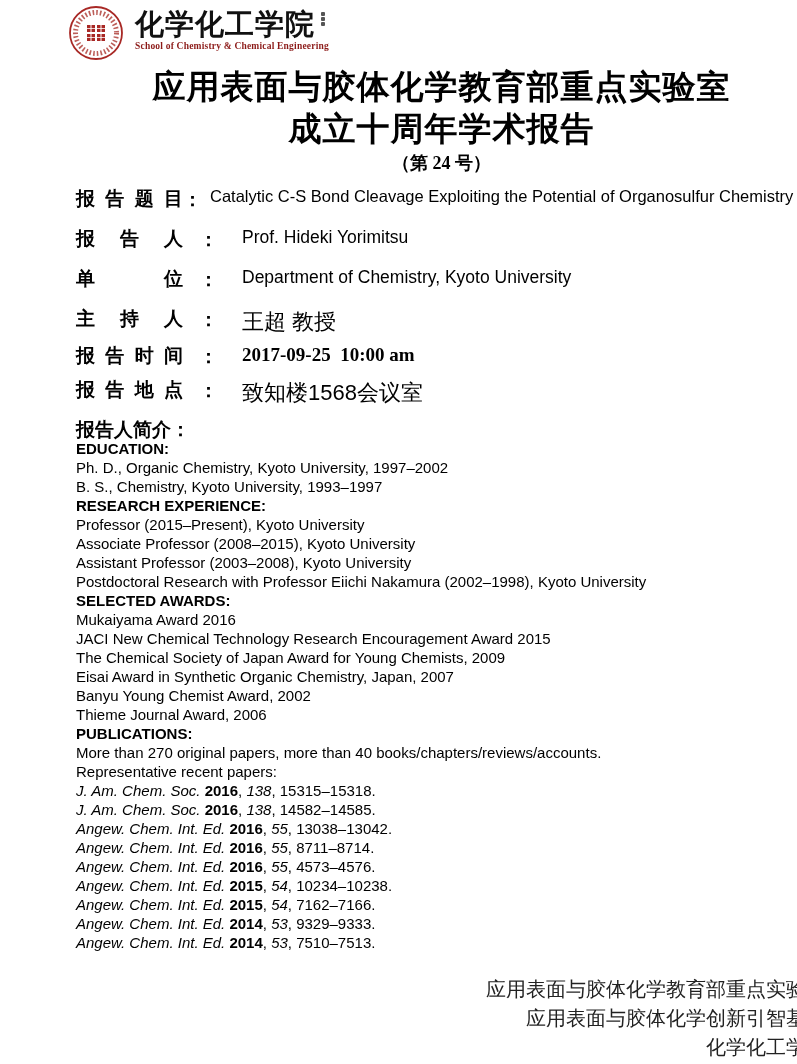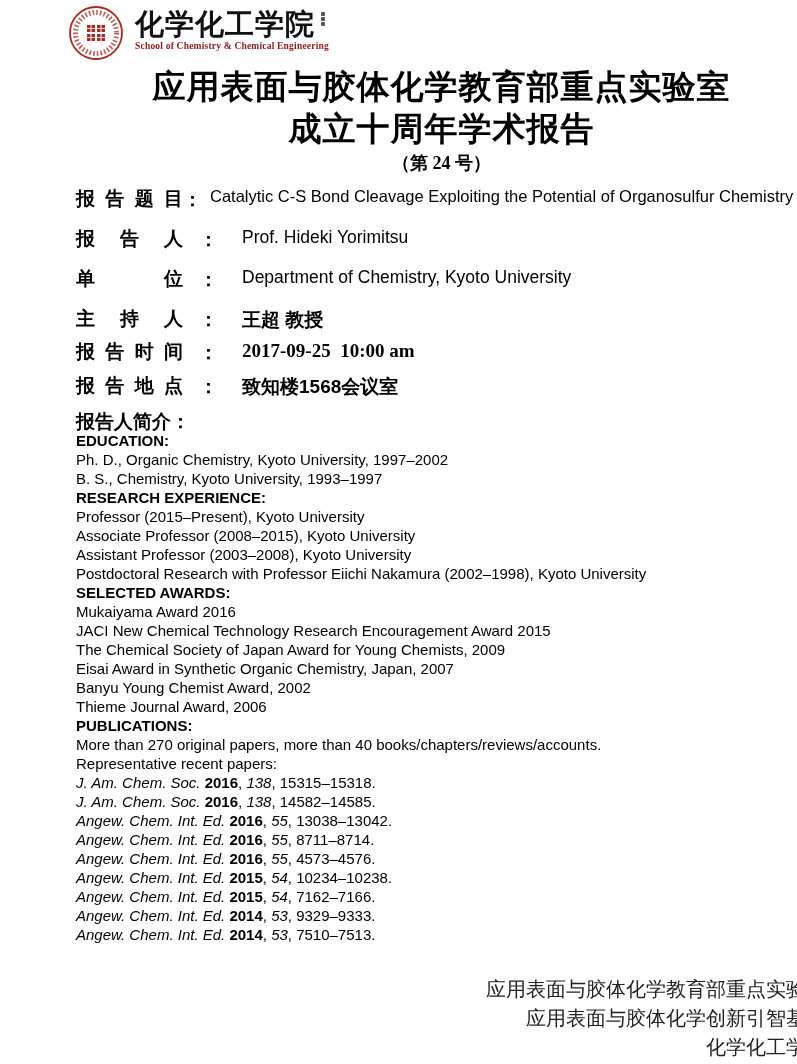--- a/index.html
+++ b/index.html
@@ -41,21 +41,21 @@
   .info-row:nth-child(6){margin-top:8px;}
   .label{
     display:inline-block;width:107px;flex:0 0 107px;
     font-weight:700;font-size:19px;line-height:24px;
     text-align:justify;text-align-last:justify;
   }
   .colon{font-weight:700;font-size:19px;}
   .value{margin-left:8px;white-space:pre-wrap;}
   .v-bold-en{font-weight:400;font-size:16.5px;}
   .v-plain-en{font-size:17.5px;}
-  .v-bold-zh{font-weight:700;font-size:19px;}
+  .v-bold-zh{font-weight:400;font-size:22px;}
   .v-bold-serif{font-weight:700;font-size:19px;font-family:"Liberation Serif",serif;}
 
   
   #bio{margin:12px 0 0 33px;font-size:15px;line-height:19px;}
   .bio-heading{font-weight:700;font-size:19px;}
   .bio-line{white-space:pre-wrap;}
   .bio-line.bold{font-weight:700;}
   .seg-italic{font-style:italic;}
   .seg-bold{font-weight:700;}
 

